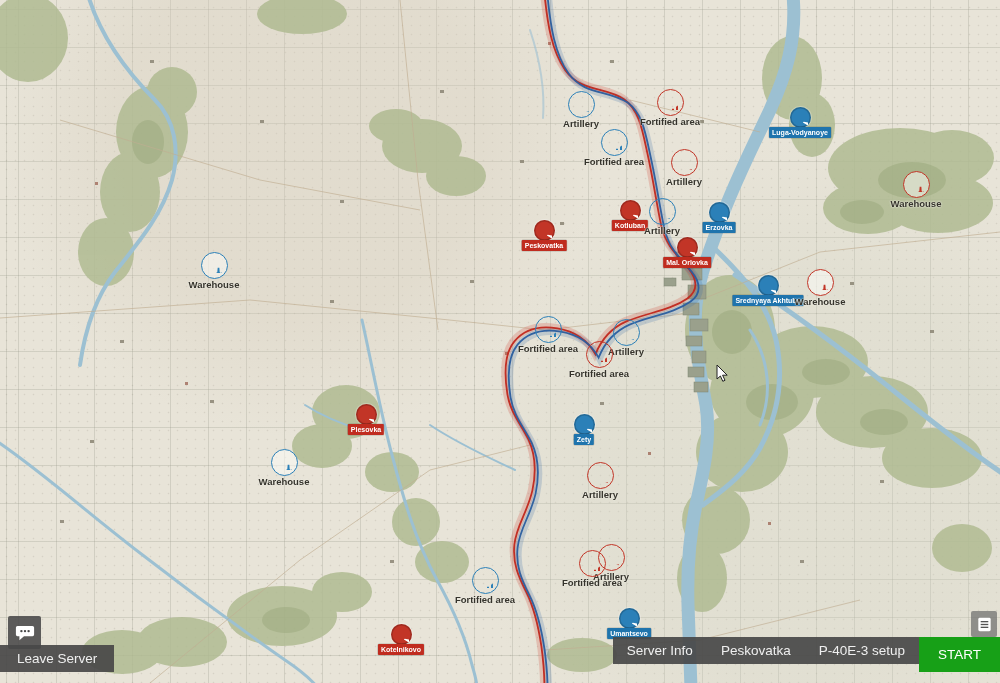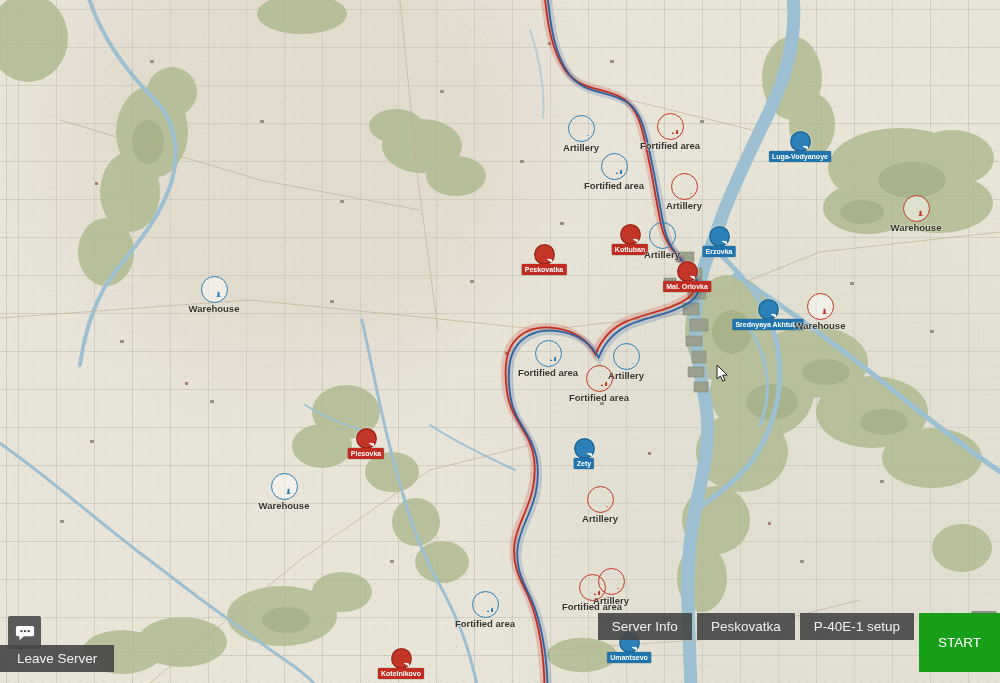--- a/index.html
+++ b/index.html
@@ -16,21 +16,21 @@
       radial-gradient(circle at 30% 20%, rgba(214,205,188,.35) 0 180px, transparent 300px),
       radial-gradient(circle at 80% 70%, rgba(210,212,196,.30) 0 200px, transparent 340px),
       radial-gradient(rgba(120,115,100,.16) .7px, transparent 1.1px),
       repeating-linear-gradient(to right, rgba(150,148,135,.28) 0 1px, transparent 1px 38px),
       repeating-linear-gradient(to bottom, rgba(150,148,135,.28) 0 1px, transparent 1px 38px);
     background-size:auto,auto,9px 9px,auto,auto;
     background-position:0 0,0 0,2px 3px,18px 0,0 9px;
   }
   #terrain{position:absolute;inset:0;}
   
-  #markers{position:absolute;inset:0;pointer-events:none;margin-top:24px;}
+  #markers{position:absolute;inset:0;pointer-events:none;}
   .marker{position:absolute;width:0;height:0;}
   .red{--c:#c23527;--cl:#c02c1f;}
   .blue{--c:#2b80b8;--cl:#1f74ad;}
   .af-circle{
     position:absolute;left:-10.5px;top:-10.5px;width:21px;height:21px;border-radius:50%;
     background:var(--c);box-shadow:inset 0 0 0 1.5px rgba(0,0,0,.18), 0 0 0 1px rgba(255,255,255,.25);
     display:flex;align-items:center;justify-content:center;color:#fff;
   }
   .af-circle .mk-icon{width:15px;height:15px;fill:currentColor;}
   .af-label{
@@ -50,22 +50,22 @@
     color:#35332c;font-size:9.5px;font-weight:600;white-space:nowrap;
     text-shadow:0 0 2px rgba(240,238,228,.9),0 0 2px rgba(240,238,228,.9);
   }
   
   .btn{
     height:27px;display:flex;align-items:center;justify-content:center;
     background:rgba(72,72,72,.92);color:#efefef;font-size:13.5px;
     padding:0 14px;white-space:nowrap;cursor:pointer;user-select:none;
   }
   #leave-server{position:absolute;left:0;bottom:11px;padding:0 17px;}
-  #btn-row{position:absolute;right:0;bottom:11px;display:flex;gap:5px;}
-  #start-btn{background:#17a017;color:#fff;padding:16px 19px;}
+  #btn-row{position:absolute;right:0;bottom:11px;display:flex;}
+  #start-btn{background:#17a017;color:#fff;padding:4px 19px;}
   .sq-btn{
     position:absolute;display:flex;align-items:center;justify-content:center;
     cursor:pointer;border-radius:2px;
   }
   #chat-btn{left:8px;top:616px;width:33px;height:33px;background:rgba(72,72,72,.88);}
   #briefing-btn{left:971px;top:611px;width:26px;height:26px;background:rgba(110,110,110,.72);}
   
   #cursor{position:absolute;left:716px;top:364px;pointer-events:none;}
 </style>
 </head>
@@ -453,15 +453,15 @@
 <div id="briefing-btn" class="sq-btn">
   <svg width="19" height="19" viewBox="0 0 20 20">
       <use href="#icon-notes"></use>
     </svg>
 </div>
 
 <div id="leave-server" class="btn">Leave Server</div>
 <div id="btn-row">
   <div class="btn">Server Info</div>
   <div class="btn">Peskovatka</div>
-  <div class="btn">P-40E-1 setup</div>
+  <div class="btn">P-40E-3 setup</div>
   <div class="btn" id="start-btn">START</div>
 </div>
 
 </body></html>

